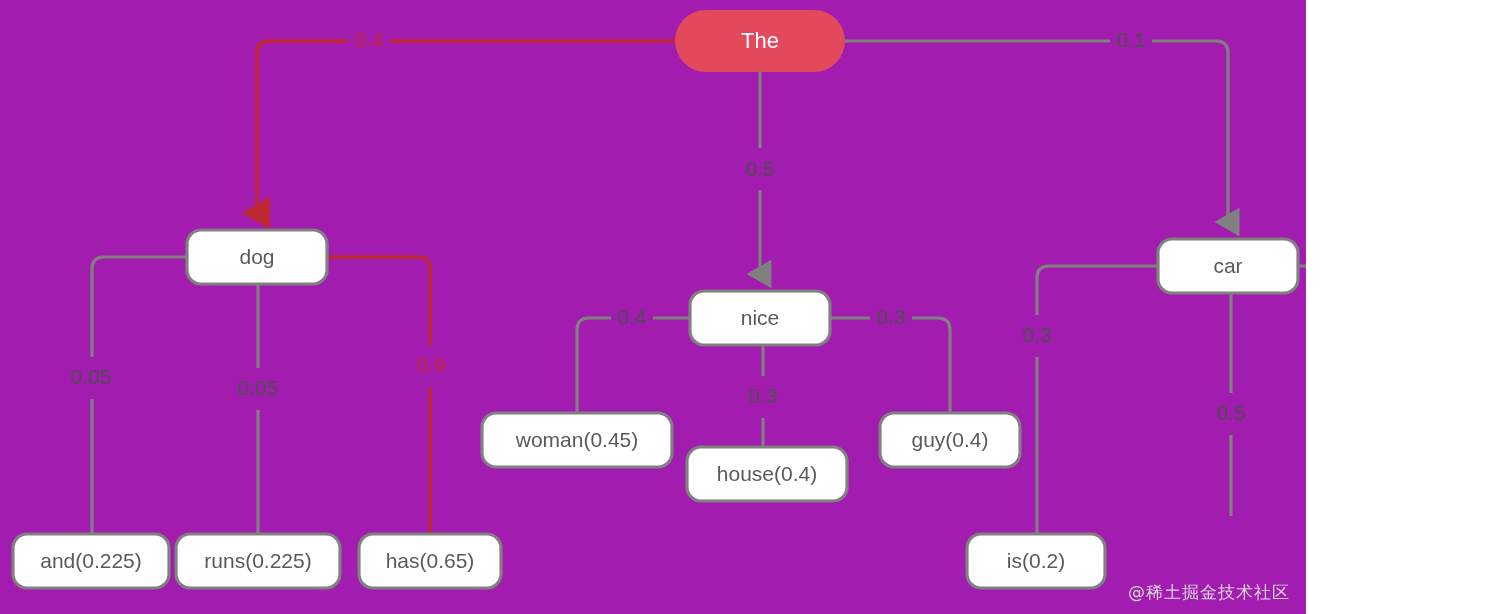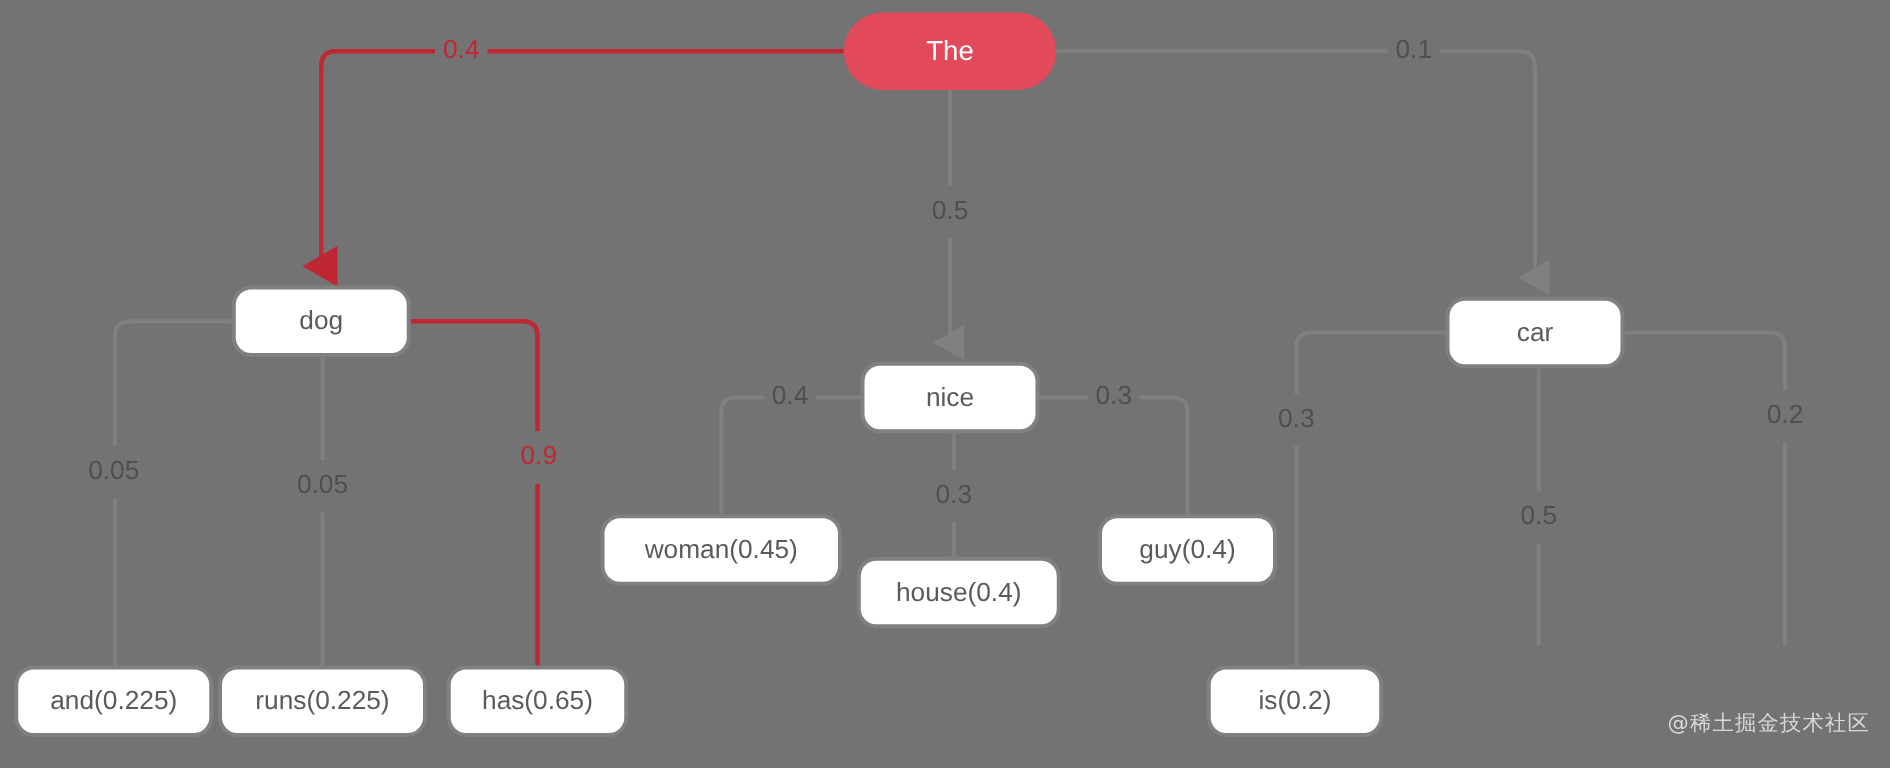--- a/index.html
+++ b/index.html
@@ -6,23 +6,23 @@
   html, body {
     margin: 0;
     padding: 0;
     background: #ffffff;
   }
   body {
     font-family: "Liberation Sans", "DejaVu Sans", sans-serif;
   }
   #stage {
     position: relative;
-    width: 1512px;
+    width: 1306px;
     height: 614px;
-    background: #737373;
+    background: #a21caf;
     overflow: hidden;
   }
   #tree-svg {
     position: absolute;
     left: 0;
     top: 0;
     width: 1512px;
     height: 614px;
   }
   .edge-path {
@@ -62,21 +62,21 @@
     fill: #4f4f4f;
     text-anchor: middle;
     dominant-baseline: middle;
   }
   .edge-label.hl {
     fill: #bf2733;
   }
   #watermark {
     position: absolute;
     right: 16px;
-    bottom: 24px;
+    bottom: 10px;
     font-family: "DejaVu Sans", sans-serif;
     font-size: 17px;
     color: #d8d8d8;
     letter-spacing: 1px;
     user-select: none;
     white-space: nowrap;
   }
 </style>
 </head>
 <body>

